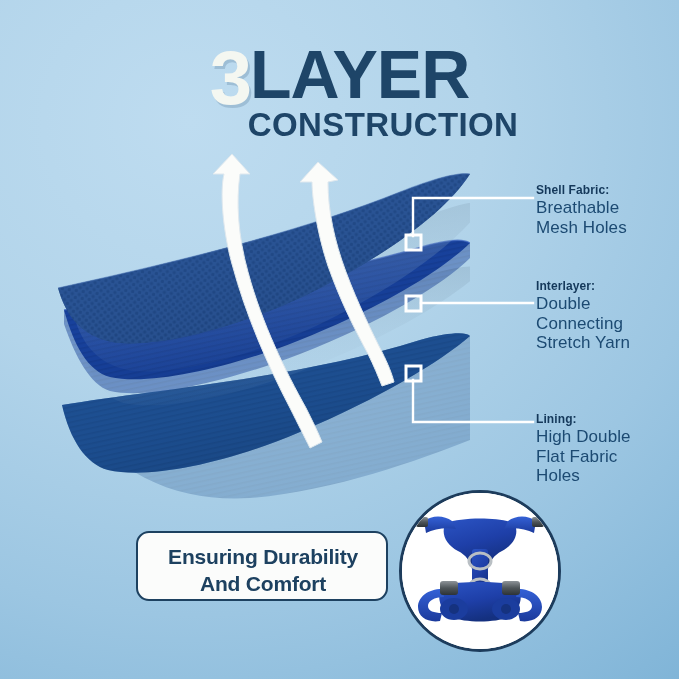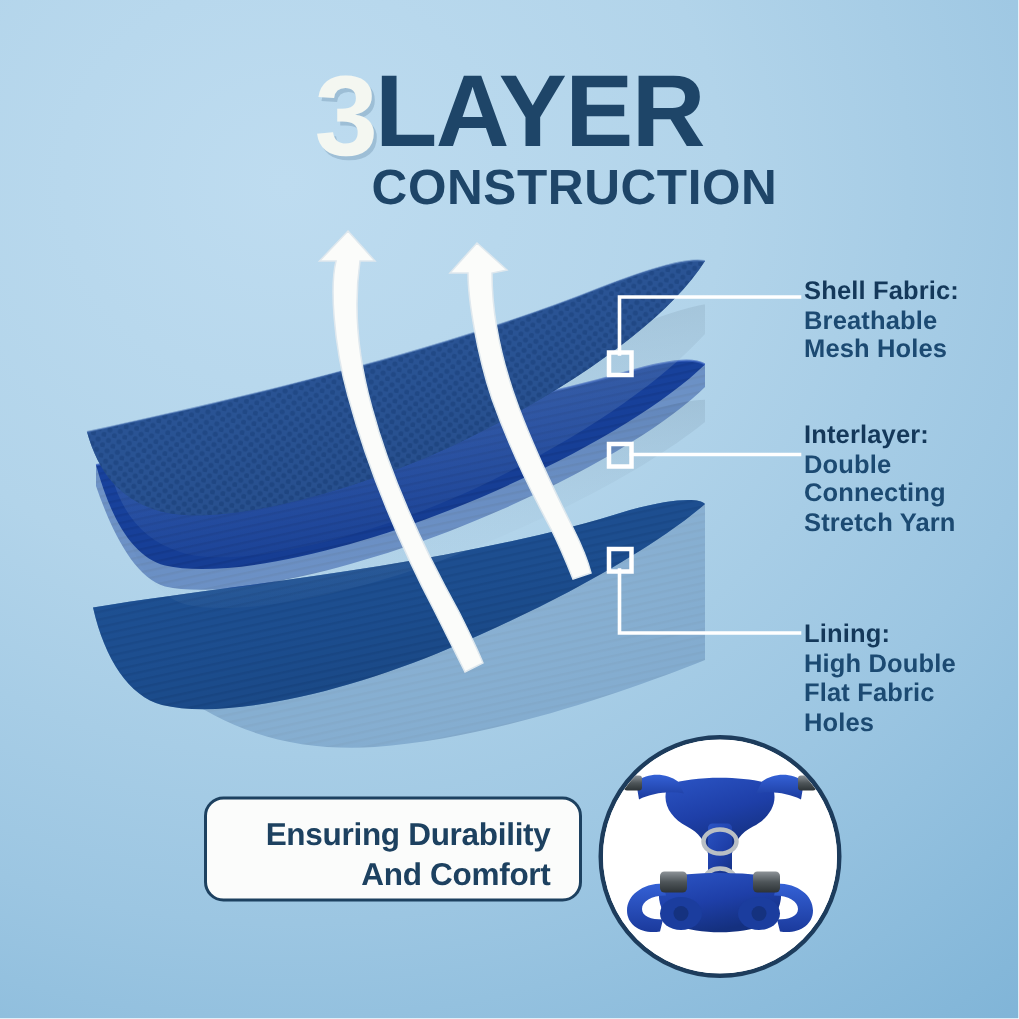--- a/index.html
+++ b/index.html
@@ -73,28 +73,28 @@
   }
   .layers svg { display: block; }
 
   
   .callout {
     position: absolute;
     color: #1e4568;
     line-height: 1.16;
   }
   .callout .head {
-    font-size: 17px;
+    font-size: 12px;
     font-weight: 700;
     color: #14385a;
     letter-spacing: 0.1px;
   }
   .callout .body {
     font-size: 17px;
-    font-weight: 700;
+    font-weight: 400;
     color: #1c4a72;
     letter-spacing: 0.1px;
   }
   #callout-shell { left: 536px; top: 184px; }
   #callout-inter { left: 536px; top: 280px; }
   #callout-lining{ left: 536px; top: 383px; margin-top: 30px; }
 
   
   .banner {
     position: absolute;
@@ -103,23 +103,23 @@
     width: 252px;
     height: 70px;
     background: #fbfcfb;
     border: 2.5px solid #1d4160;
     border-radius: 13px;
     box-sizing: border-box;
     z-index: 2;
   }
   .banner-text {
     position: absolute;
-    right: 19px;
+    right: 28px;
     top: 11px;
-    text-align: right;
+    text-align: center;
     font-size: 21px;
     font-weight: 700;
     line-height: 1.28;
     color: #1d4160;
     letter-spacing: -0.2px;
     white-space: pre-line;
   }
   .product-circle {
     position: absolute;
     left: 399px;

